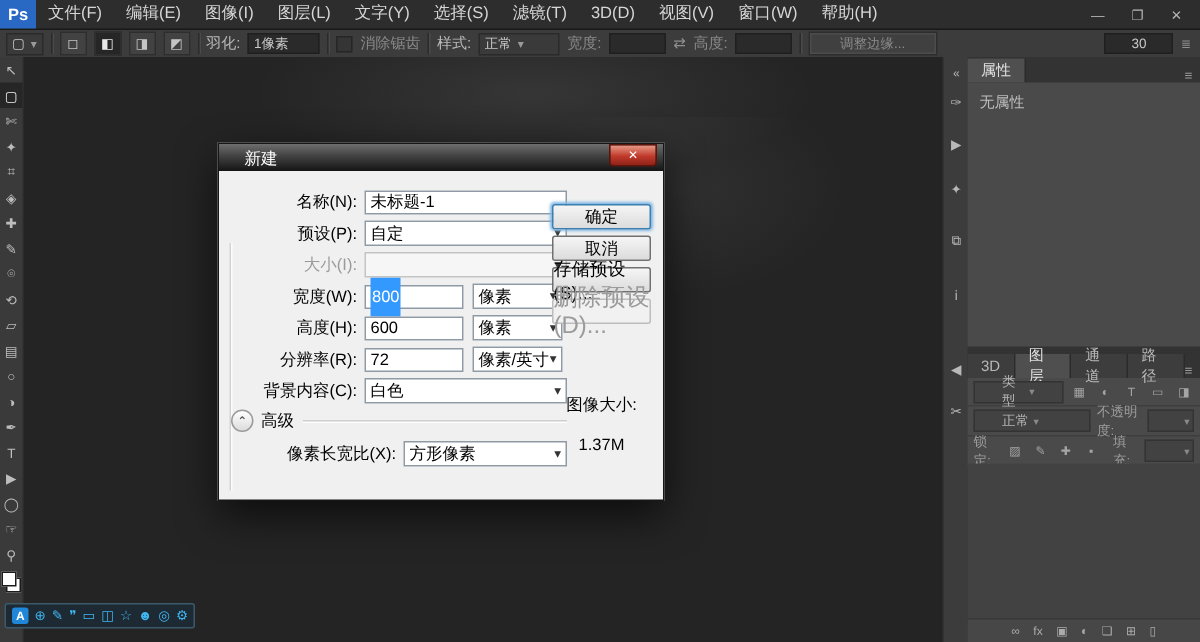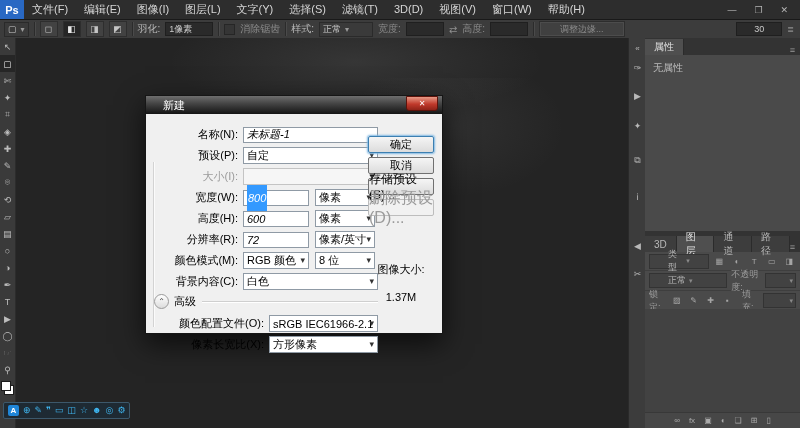--- a/index.html
+++ b/index.html
@@ -96,21 +96,21 @@
              justify-content:center;cursor:default;}
   .dlg-body{position:relative;height:218px;}
   .groupline{position:absolute;left:7px;top:48px;width:1px;height:165px;background:#d3d3d3;
              box-shadow:1px 0 0 #fbfbfb;}
   .dcol{position:absolute;left:8px;top:12px;width:224px;}
   .drow{display:flex;align-items:center;height:17px;margin-bottom:4px;}
   .dlabel{flex:0 0 84px;text-align:right;padding-right:5px;white-space:nowrap;}
   .dlabel.wide{flex:0 0 110px;}
   .dlabel.dim{color:#9b9b9b;}
   .dfield{height:16px;border:1px solid #8f9aa5;background:#fff;display:flex;align-items:center;
-          padding:0 3px;box-sizing:border-box;font-style:italic;}
+          padding:0 3px;box-sizing:border-box;}
   .ddrop{position:relative;height:17px;border:1px solid #8f9aa5;background:#fff;display:flex;
          align-items:center;padding:0 3px;box-sizing:border-box;}
   .ddrop::after{content:"▾";position:absolute;right:3px;top:2px;font-size:9px;color:#333;}
   .ddrop.disabled{background:#f6f6f6;border-color:#c4c4c4;color:#9b9b9b;}
   .sel{background:#3399ff;color:#fff;padding:16px 1px;}
   .adv{display:flex;align-items:center;height:15px;margin:4px 0 6px 0;}
   .adv-circle{width:13px;height:13px;border:1px solid #9a9a9a;border-radius:50%;
               background:linear-gradient(#fff,#dcdcdc);color:#444;font-size:8px;display:flex;
               align-items:center;justify-content:center;margin-right:5px;}
   .adv-line{flex:1;height:1px;background:#cfcfcf;box-shadow:0 1px 0 #fff;margin-left:6px;}
@@ -321,36 +321,27 @@
           <span class="dlabel">高度(H):</span>
           <div class="dfield" style="width:66px;">600</div>
           <div class="ddrop" style="width:60px;margin-left:6px;">像素</div>
         </div>
         <div class="drow">
           <span class="dlabel">分辨率(R):</span>
           <div class="dfield" style="width:66px;">72</div>
           <div class="ddrop" style="width:60px;margin-left:6px;">像素/英寸</div>
         </div>
         <div class="drow">
-          <span class="dlabel">颜色模式(M):</span>
-          <div class="ddrop" style="width:66px;">RGB 颜色</div>
-          <div class="ddrop" style="width:60px;margin-left:6px;">8 位</div>
-        </div>
-        <div class="drow">
           <span class="dlabel">背景内容(C):</span>
           <div class="ddrop" style="width:136px;">白色</div>
         </div>
         <div class="adv">
           <span class="adv-circle">⌃</span>
           <span>高级</span>
           <span class="adv-line"></span>
-        </div>
-        <div class="drow">
-          <span class="dlabel wide">颜色配置文件(O):</span>
-          <div class="ddrop" style="width:110px;">sRGB IEC61966-2.1</div>
         </div>
         <div class="drow">
           <span class="dlabel wide">像素长宽比(X):</span>
           <div class="ddrop" style="width:110px;">方形像素</div>
         </div>
       </div>
 
       <div class="dbtns">
         <div class="dbtn primary">确定</div>
         <div class="dbtn">取消</div>

